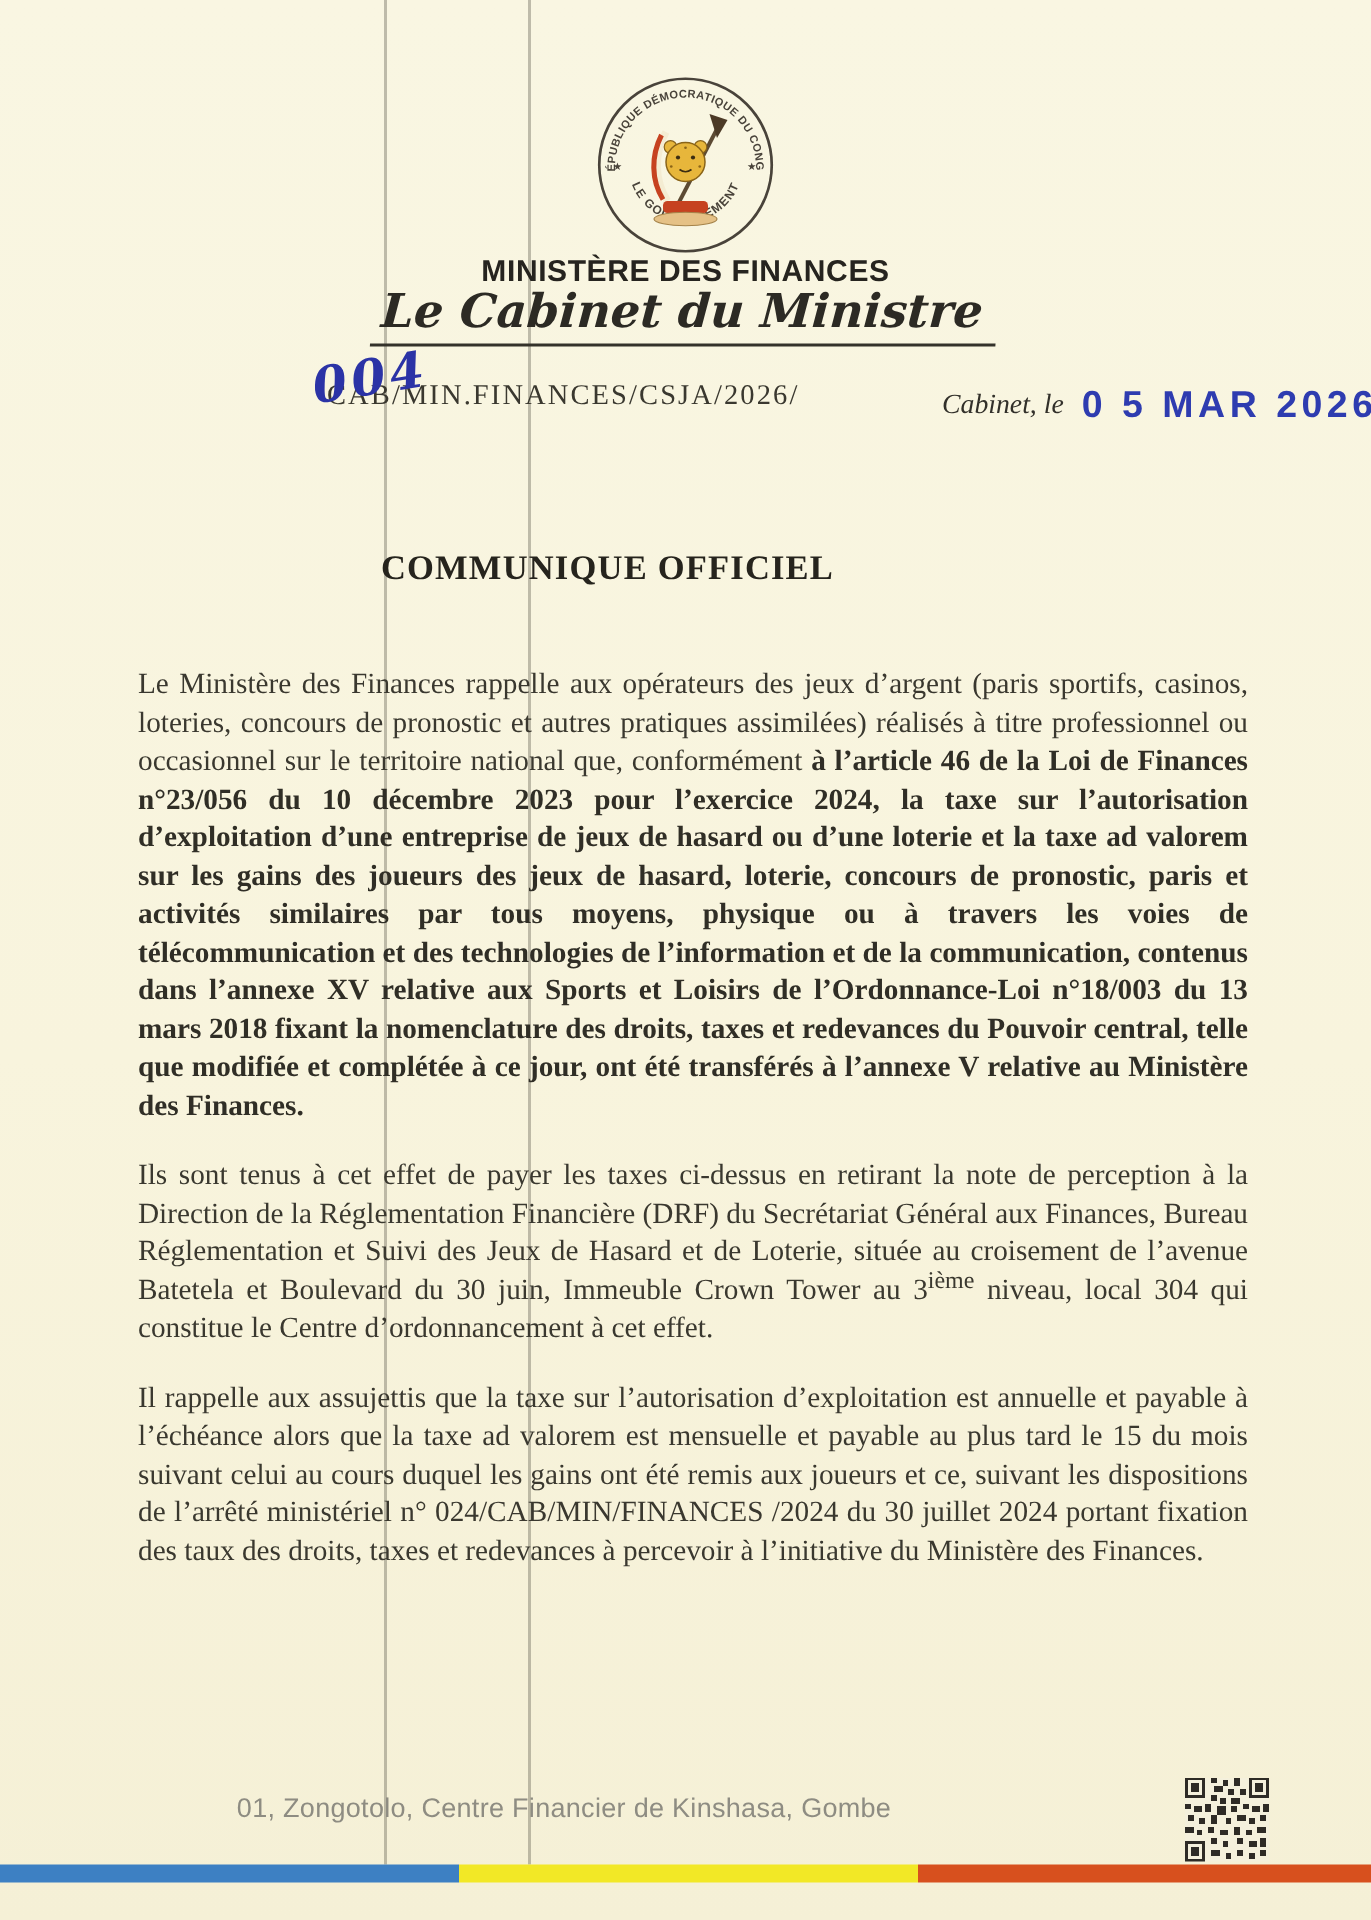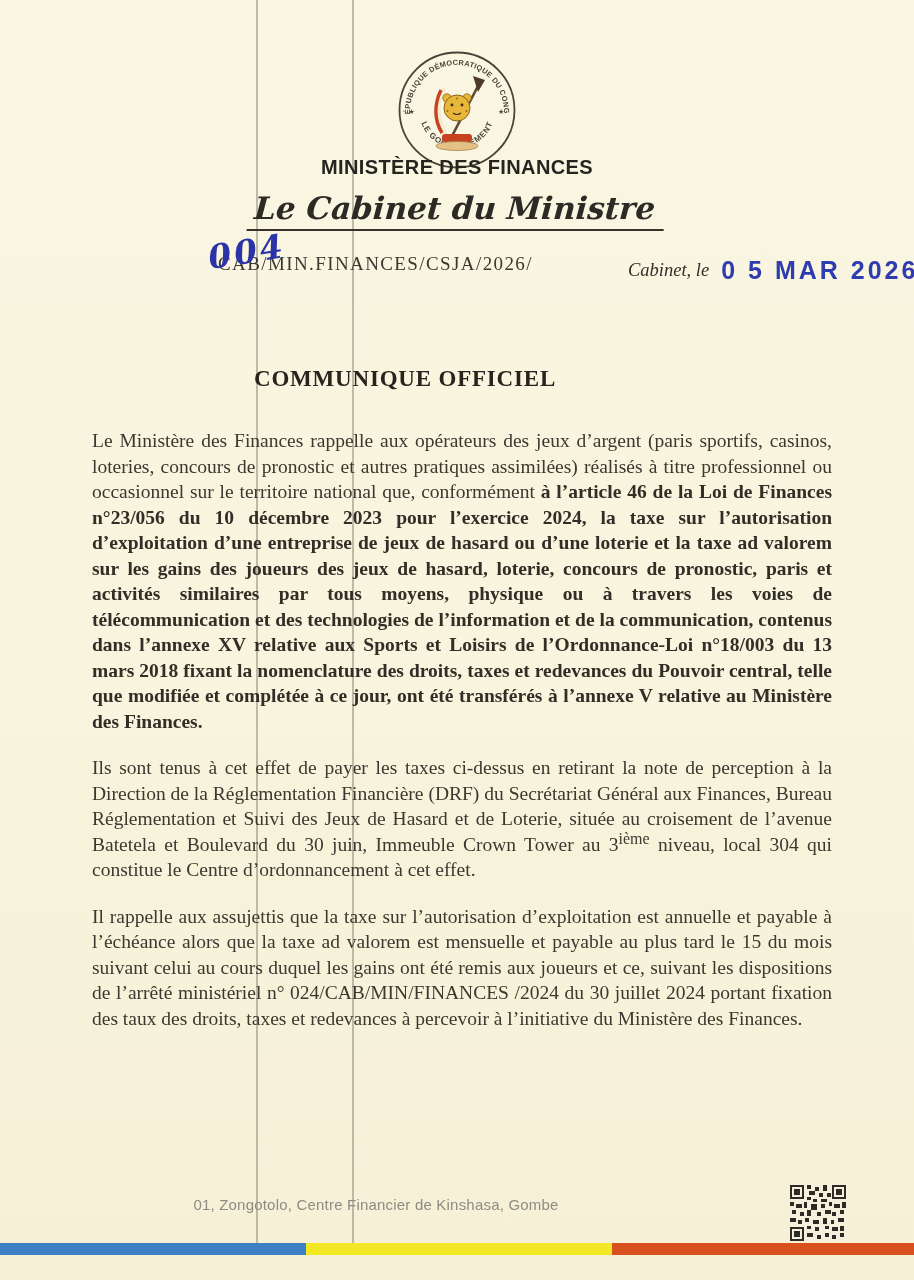--- a/index.html
+++ b/index.html
@@ -32,21 +32,21 @@
     position: absolute;
     top: 50px;
     left: 0;
     width: 914px;
     text-align: center;
   }
   .seal { width: 120px; height: 120px; }
 
   .ministry {
     position: absolute;
-    top: 156px;
+    top: 170px;
     left: 0;
     width: 914px;
     text-align: center;
     font-family: "Liberation Sans", sans-serif;
     font-weight: 700;
     font-size: 20px;
     letter-spacing: 0.4px;
     color: #26241f;
   }
 
@@ -132,41 +132,41 @@
     font-weight: 700;
     font-size: 23px;
     letter-spacing: 0.8px;
     color: #26241d;
   }
 
   
   .body-text {
     position: absolute;
     left: 92px;
-    top: 428px;
+    top: 444px;
     width: 740px;
     font-size: 19.5px;
     line-height: 25.5px;
     text-align: justify;
     color: #3a382f;
   }
   .body-text p { margin-bottom: 21px; }
   .body-text strong { font-weight: 700; color: #302e26; }
   .body-text sup { font-size: 16px; line-height: 0; font-family: Liberation Serif, serif; }
   .p-last { text-align-last: justify; }
 
   
   .footer-text {
     position: absolute;
     top: 1197px;
     left: 0;
     width: 752px;
     text-align: center;
     font-family: "Liberation Sans", sans-serif;
-    font-size: 15px;
+    font-size: 18px;
     line-height: 16px;
     color: #8e8c82;
     letter-spacing: 0.2px;
   }
 
   .qr-code {
     position: absolute;
     left: 790px;
     top: 1185px;
     width: 56px;

